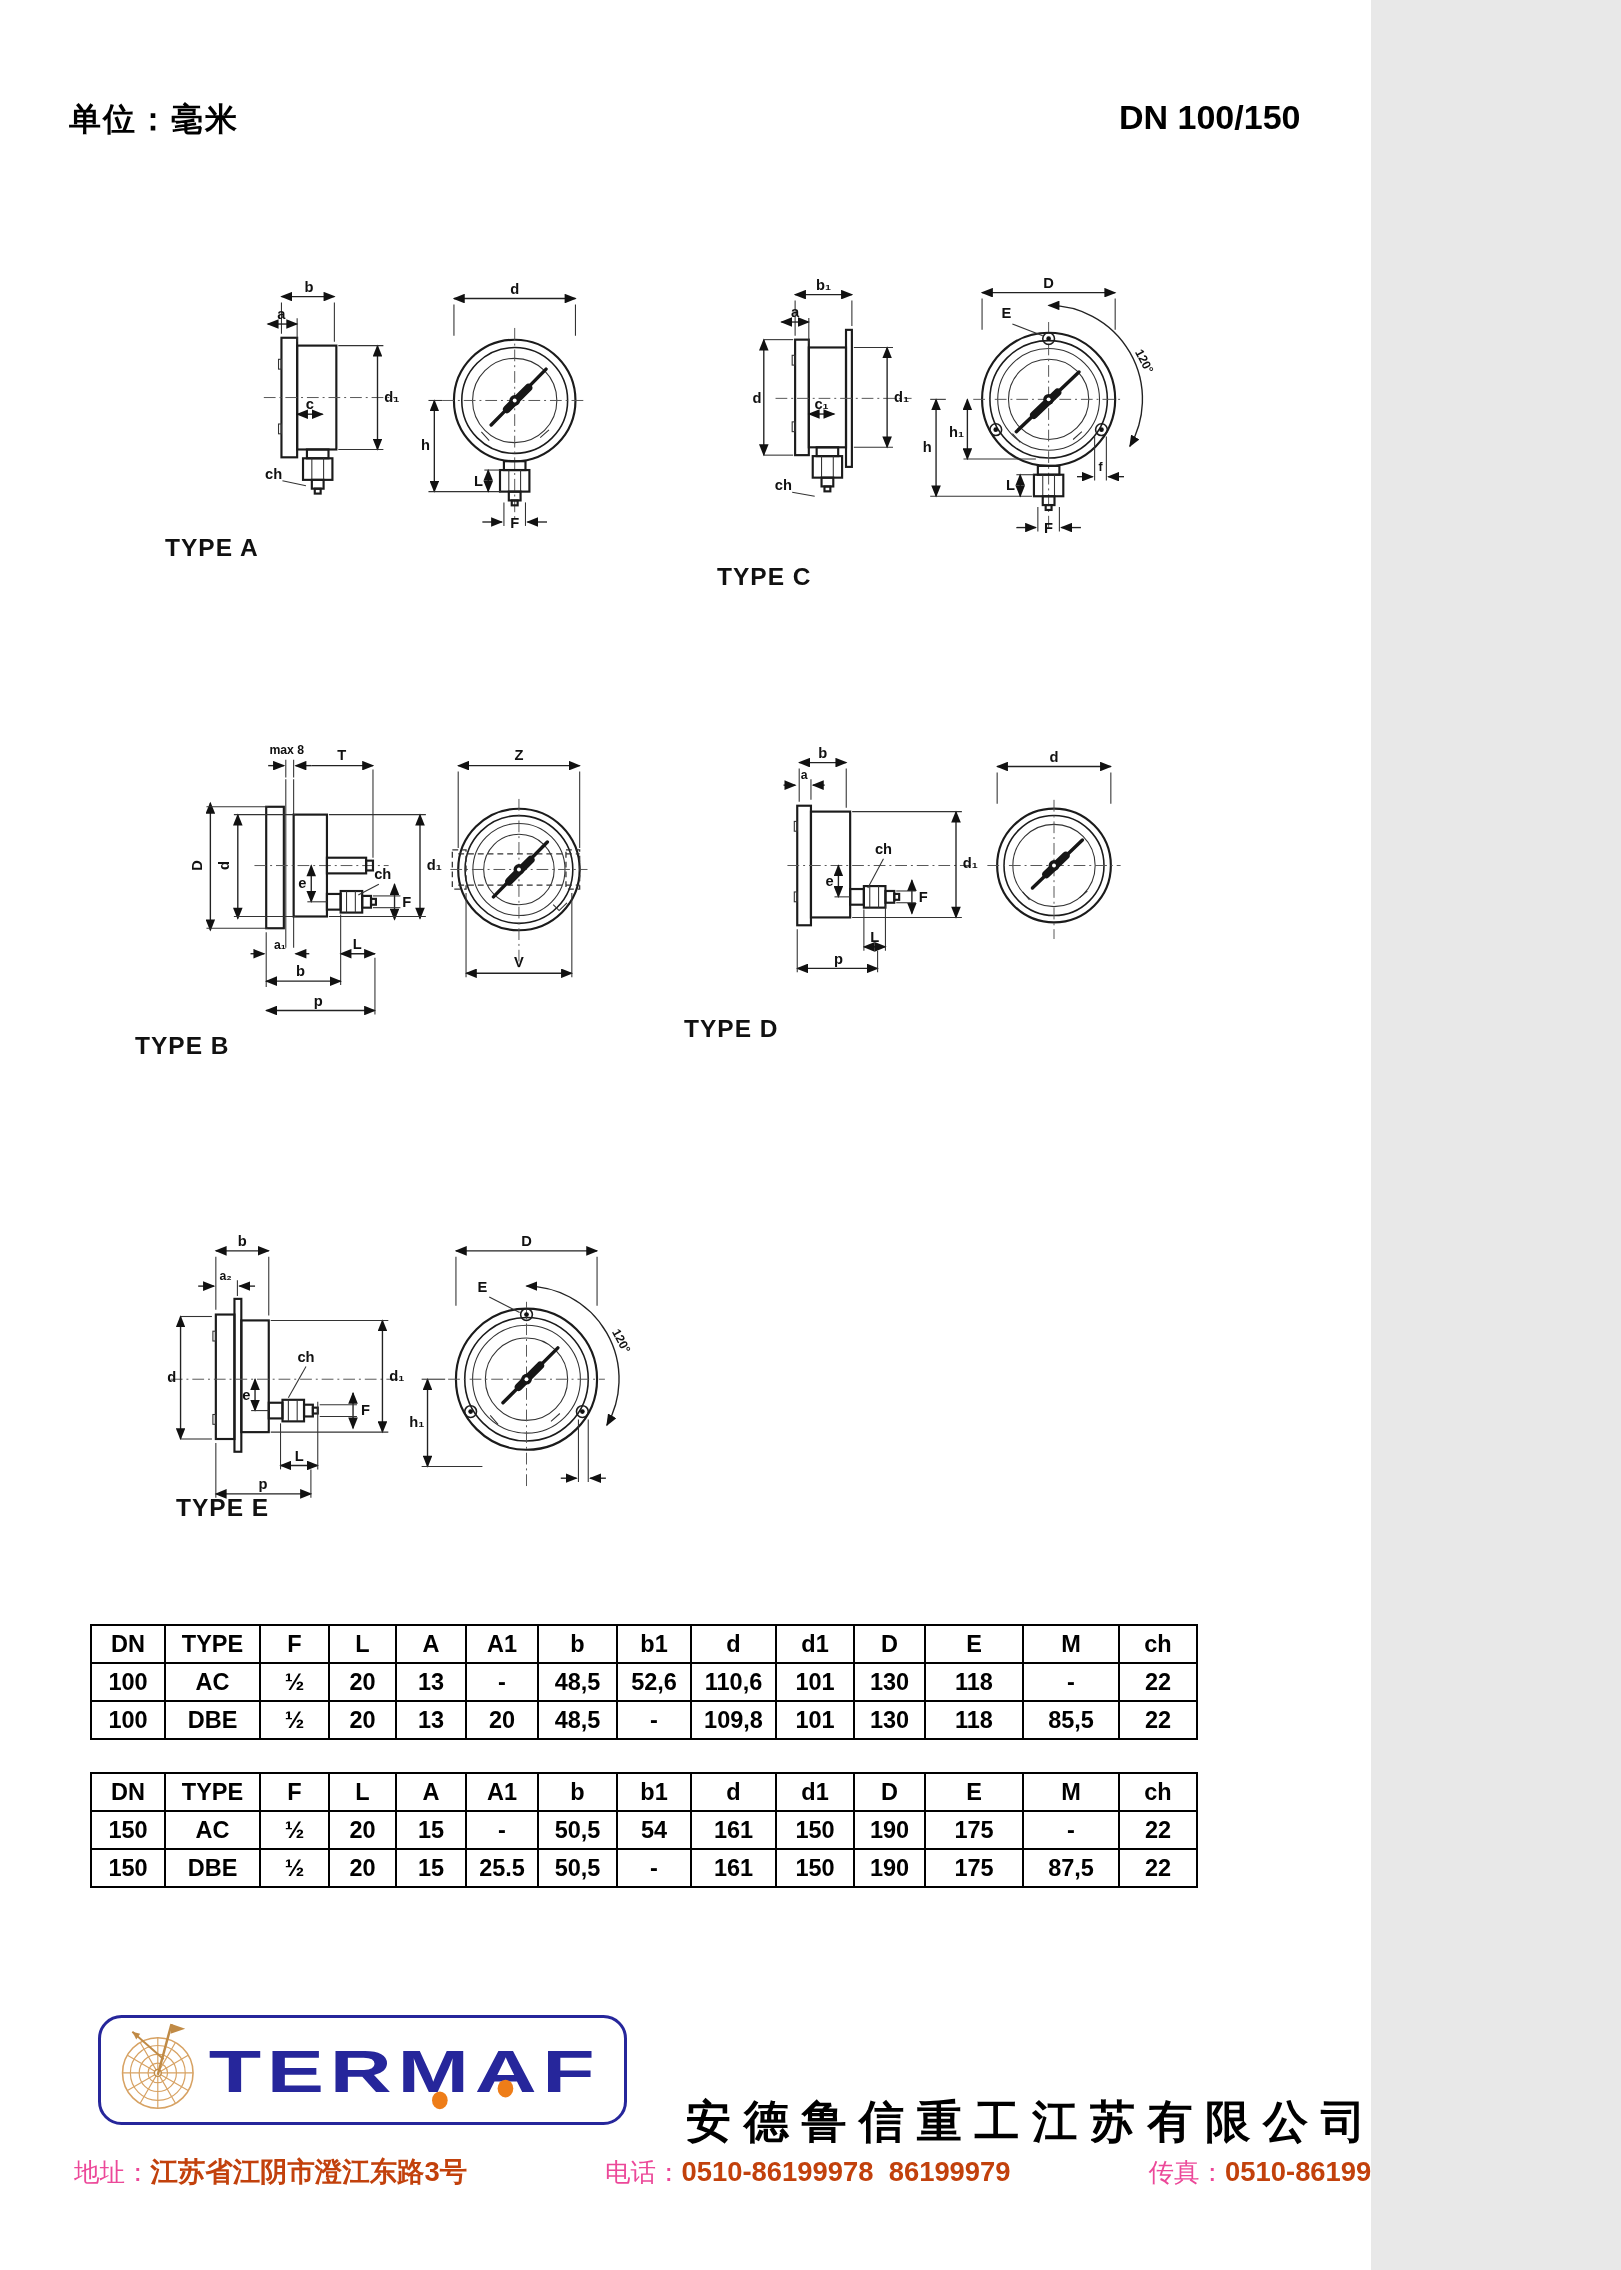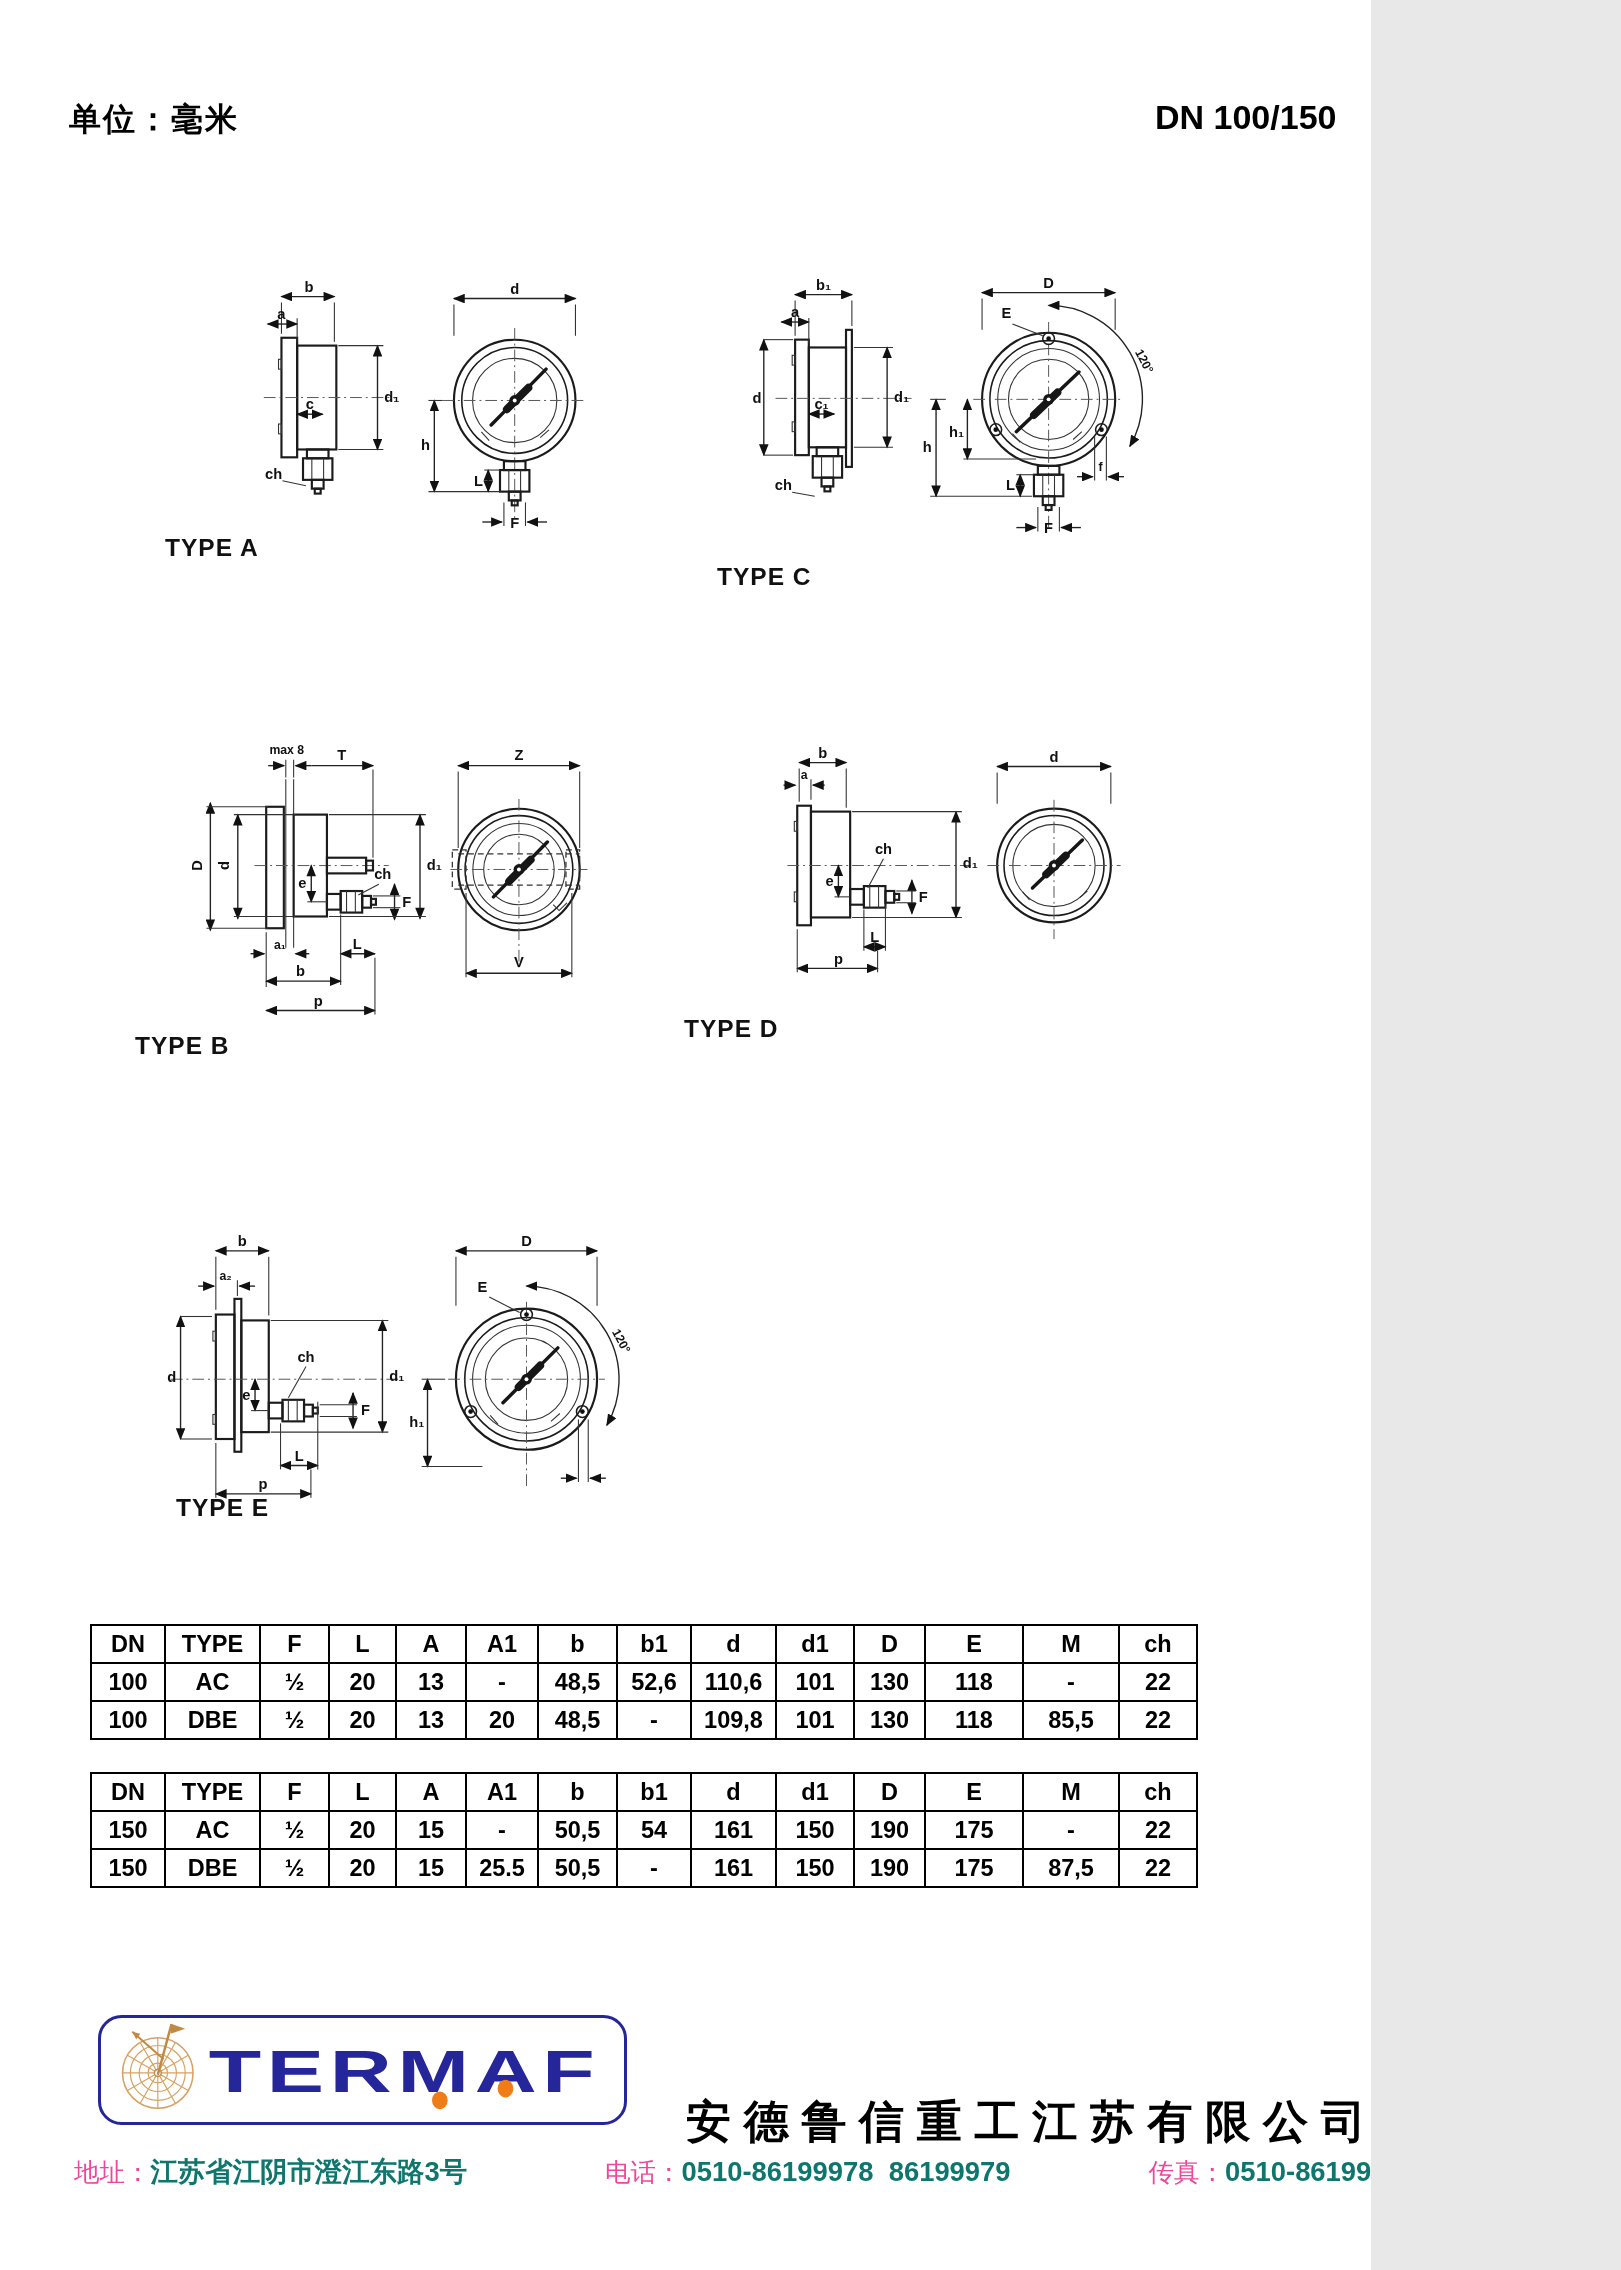--- a/index.html
+++ b/index.html
@@ -1,19 +1,19 @@
 <!DOCTYPE html>
 <html><head>
 <meta charset="utf-8">
 <style>
   html,body{margin:0;padding:0;background:#e8e8e8;}
   .page{position:relative;width:1371px;height:2270px;background:#ffffff;overflow:hidden;
         font-family:"Liberation Sans",sans-serif;color:#000;}
   .hdr-unit{position:absolute;left:69px;top:98px;font-size:32px;font-weight:bold;letter-spacing:2px;}
-  .hdr-dn{position:absolute;left:1155px;top:98px;font-size:34px;font-weight:bold;}
+  .hdr-dn{position:absolute;left:1119px;top:98px;font-size:34px;font-weight:bold;}
   .fig{position:absolute;}
   .typecap{position:absolute;font-size:24.5px;font-weight:bold;letter-spacing:1px;color:#111;}
 
   
   .ol{stroke:#1b1b1b;stroke-width:2.2;fill:none}
   .olm{stroke:#1b1b1b;stroke-width:1.6;fill:none}
   .thin{stroke:#333;stroke-width:1.1;fill:none}
   .dl{stroke:#222;stroke-width:1.4;fill:none}
   .cl{stroke:#555;stroke-width:1;fill:none;stroke-dasharray:12 4 2 4}
   .dsh{stroke:#333;stroke-width:1.3;fill:none;stroke-dasharray:6 4}
@@ -34,21 +34,21 @@
 
   
   .logobox{position:absolute;left:98px;top:2015px;width:529px;height:110px;
            border:3.9px solid #26269b;border-radius:23.5px;background:#fff;box-sizing:border-box;}
   .company{position:absolute;left:686px;top:2092px;font-size:45px;font-weight:bold;
            letter-spacing:12.7px;white-space:nowrap;color:#000;}
   .cline{position:absolute;left:74px;display:flex;justify-content:space-between;align-items:baseline;}
   .cl1{top:2154px;width:1343px;}
   .cl2{top:2198px;width:1318px;}
   .clabel{font-weight:500;font-size:25.5px;color:#ec4899;white-space:pre;}
-  .cvalue{font-weight:bold;font-size:27.4px;color:#0f766e;white-space:pre;}
+  .cvalue{font-weight:bold;font-size:27.4px;color:#c2410c;white-space:pre;}
   .seg{white-space:nowrap;}
 </style>
 </head>
 <body>
 
 <div class="page">
 
   <svg width="0" height="0" style="position:absolute">
     <defs>
       <marker id="arw" viewBox="0 0 10 8" refX="9" refY="4" markerWidth="9" markerHeight="7" orient="auto-start-reverse">

